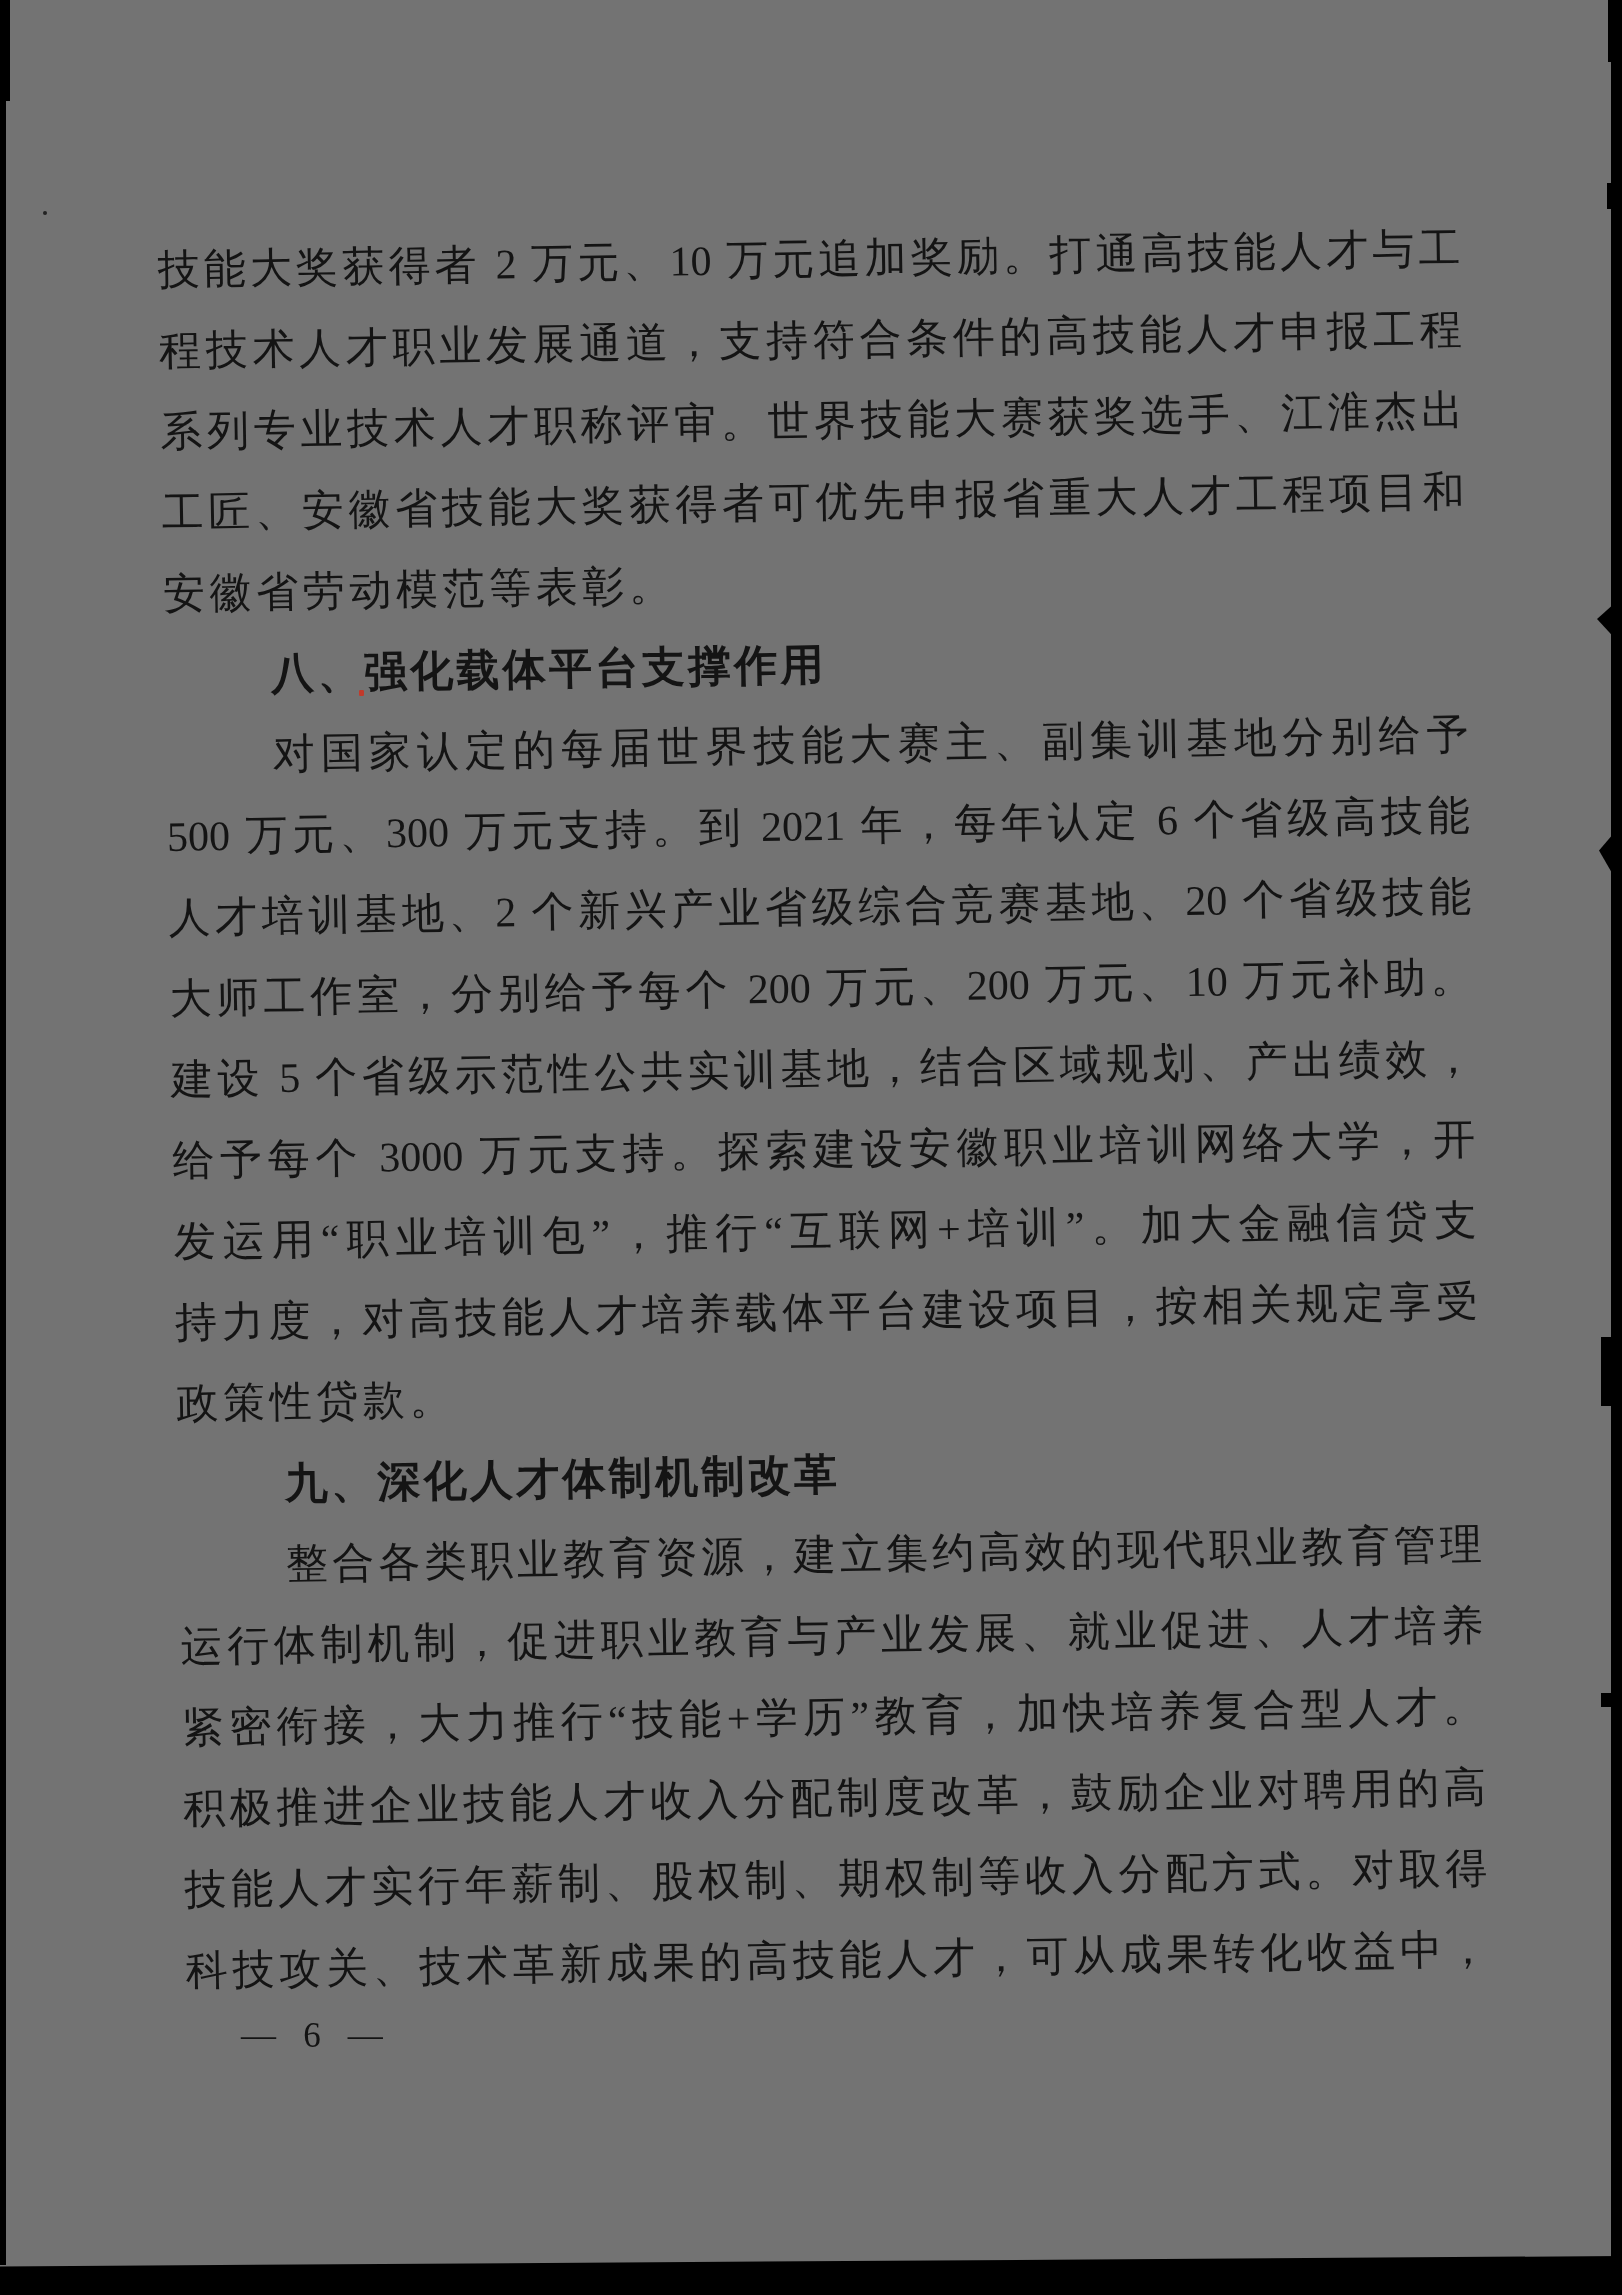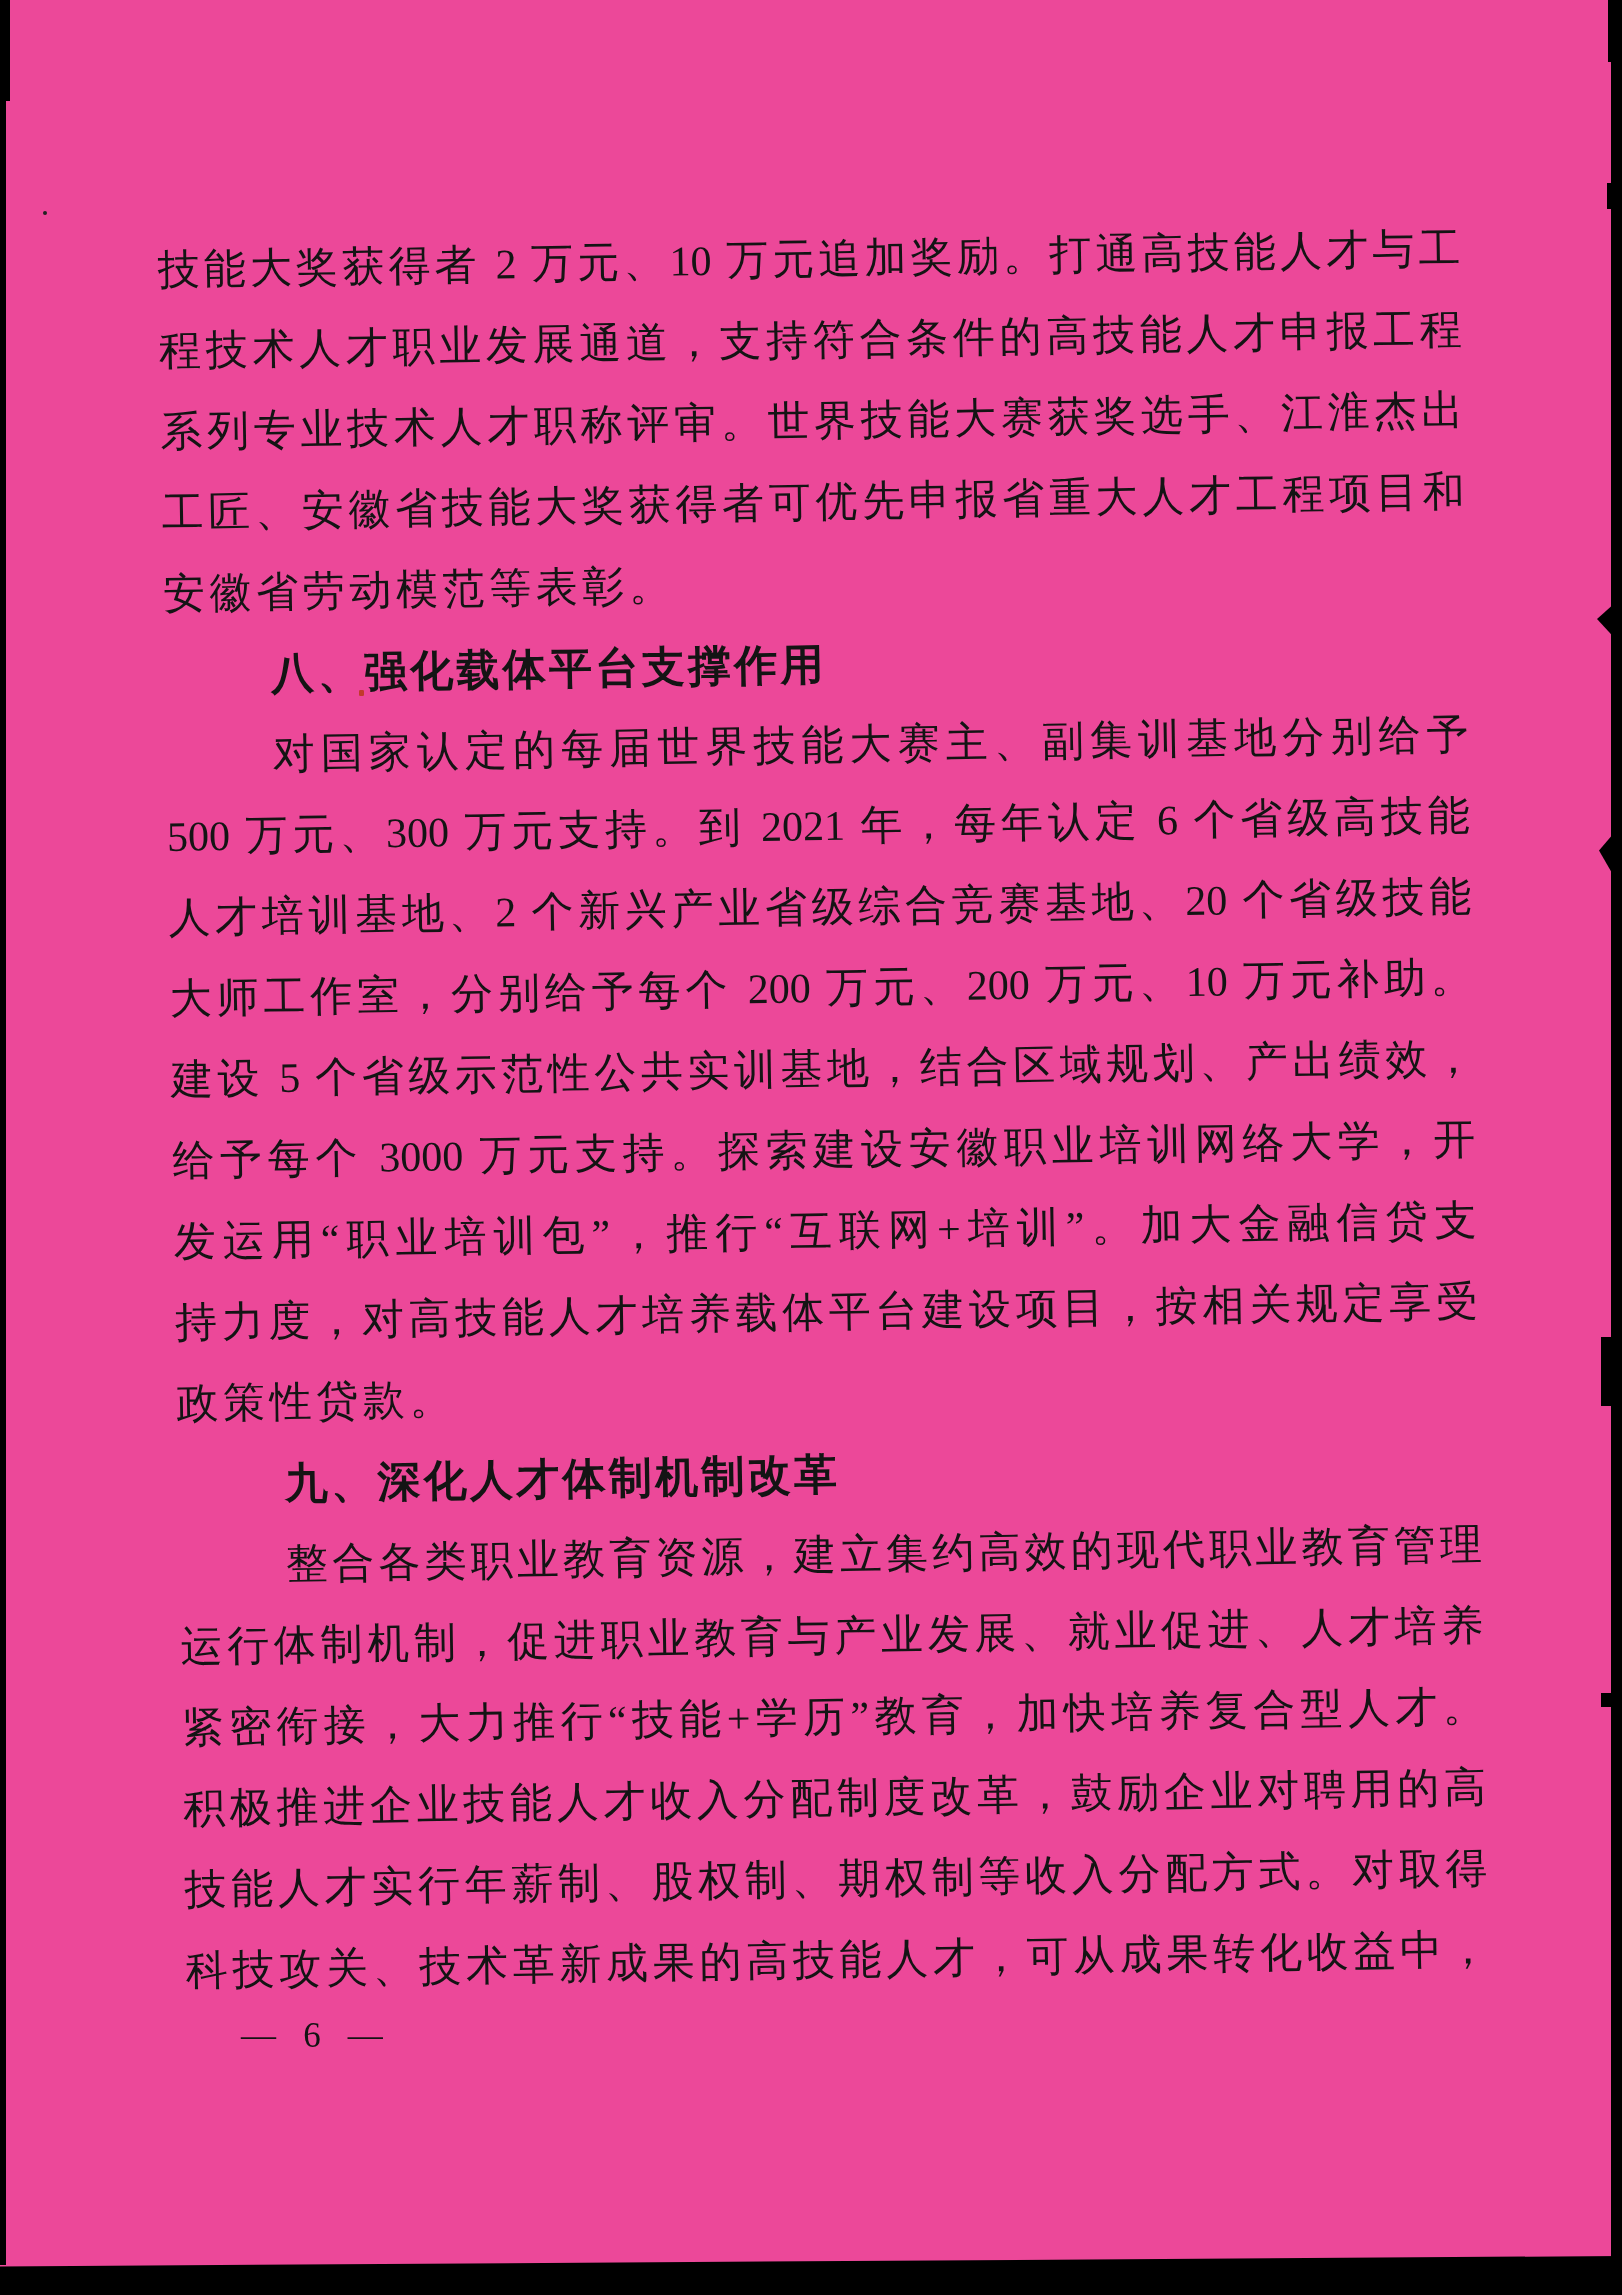--- a/index.html
+++ b/index.html
@@ -1,19 +1,19 @@
 <!DOCTYPE html>
 <html style="font-size:10.5px"><head>
 <meta charset="utf-8">
 <style>
   html,body{margin:0;padding:0;background:#e8e8e8;}
   .page{
     position:relative;
     width:1622px;height:2295px;
-    background:#ec4899;
+    background:#737373;
     overflow:hidden;
     font-family:"Liberation Serif","DejaVu Serif",serif;
     color:#141414;
   }
   
   .text-block{
     position:absolute;
     left:157px;top:230px;
     width:1303px;
     transform:rotate(-0.95deg);

